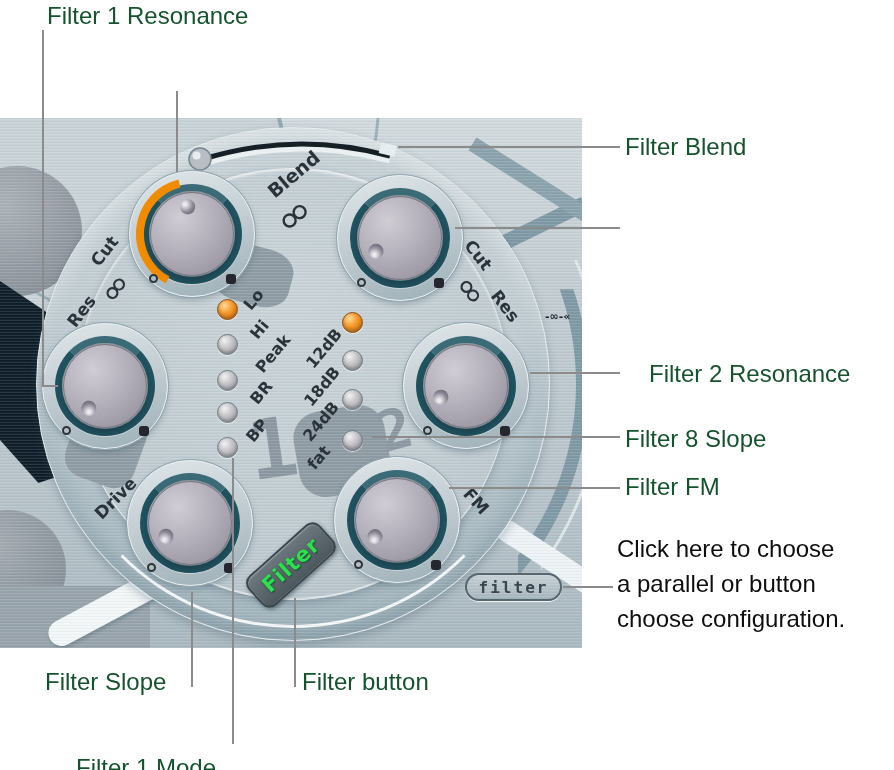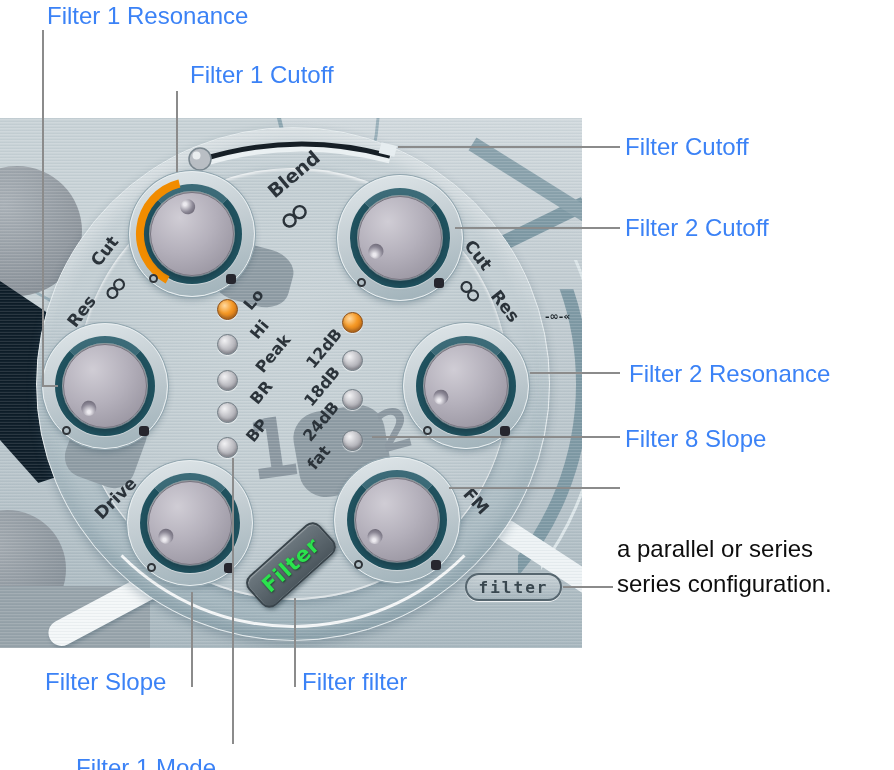--- a/index.html
+++ b/index.html
@@ -100,21 +100,21 @@
       box-shadow:0 1px 0 rgba(255,255,255,.8);
       display:flex;align-items:center;justify-content:center;}
   .series-btn span{color:#39474f;font-family:"DejaVu Sans Mono",monospace;font-weight:bold;
       font-size:16px;letter-spacing:2px;}
   .edge-marker{position:absolute;left:545px;top:192px;z-index:7;color:#1a2228;
       font-family:"DejaVu Sans",sans-serif;font-weight:bold;font-size:11px;}
 
   
   .cline{position:absolute;background:#8b8b8b;z-index:20;}
   .cline-L{position:absolute;z-index:20;border-left:2px solid #8b8b8b;border-bottom:2px solid #8b8b8b;background:none;}
-  .ctext{position:absolute;z-index:21;color:#3b82f6;font-size:24px;line-height:30px;white-space:nowrap;}
+  .ctext{position:absolute;z-index:21;color:#14532d;font-size:24px;line-height:30px;white-space:nowrap;}
   .cnote{position:absolute;z-index:21;color:#0e0e0e;font-size:24px;line-height:35px;}
 </style>
 </head>
 <body>
 
 <div class="stage">
 
   <div class="panel">
 
     <div class="decor corner-circle-fill"></div>
@@ -287,26 +287,26 @@
   <div class="cline" style="left:455px;top:227px;width:165px;height:2px;"></div>
   <div class="cline" style="left:530px;top:372px;width:90px;height:2px;"></div>
   <div class="cline" style="left:372px;top:436px;width:248px;height:2px;"></div>
   <div class="cline" style="left:449px;top:487px;width:171px;height:2px;"></div>
   <div class="cline" style="left:563px;top:586px;width:50px;height:2px;"></div>
   <div class="cline" style="left:191px;top:592px;width:2px;height:95px;"></div>
   <div class="cline" style="left:294px;top:598px;width:2px;height:89px;"></div>
   <div class="cline" style="left:232px;top:458px;width:2px;height:286px;"></div>
 
   <div class="ctext" style="left:47px;top:1px;">Filter 1 Resonance</div>
-  <div class="ctext" style="left:190px;top:60px;">Filter 1 Cutoff</div>
-  <div class="ctext" style="left:625px;top:132px;">Filter Cutoff</div>
-  <div class="ctext" style="left:625px;top:213px;">Filter 2 Cutoff</div>
-  <div class="ctext" style="left:629px;top:359px;">Filter 2 Resonance</div>
+  <div class="ctext" style="left:625px;top:132px;">Filter Blend</div>
+  <div class="ctext" style="left:649px;top:359px;">Filter 2 Resonance</div>
   <div class="ctext" style="left:625px;top:424px;">Filter 8 Slope</div>
+  <div class="ctext" style="left:625px;top:472px;">Filter FM</div>
   <div class="cnote" style="left:617px;top:531px;">
-    <div>a parallel or series</div>
-    <div>series configuration.</div>
+    <div>Click here to choose</div>
+    <div>a parallel or button</div>
+    <div>choose configuration.</div>
   </div>
   <div class="ctext" style="left:45px;top:667px;">Filter Slope</div>
-  <div class="ctext" style="left:302px;top:667px;">Filter filter</div>
+  <div class="ctext" style="left:302px;top:667px;">Filter button</div>
   <div class="ctext" style="left:76px;top:726px;margin-top:27px;">Filter 1 Mode</div>
 
 </div>
 
 </body></html>

